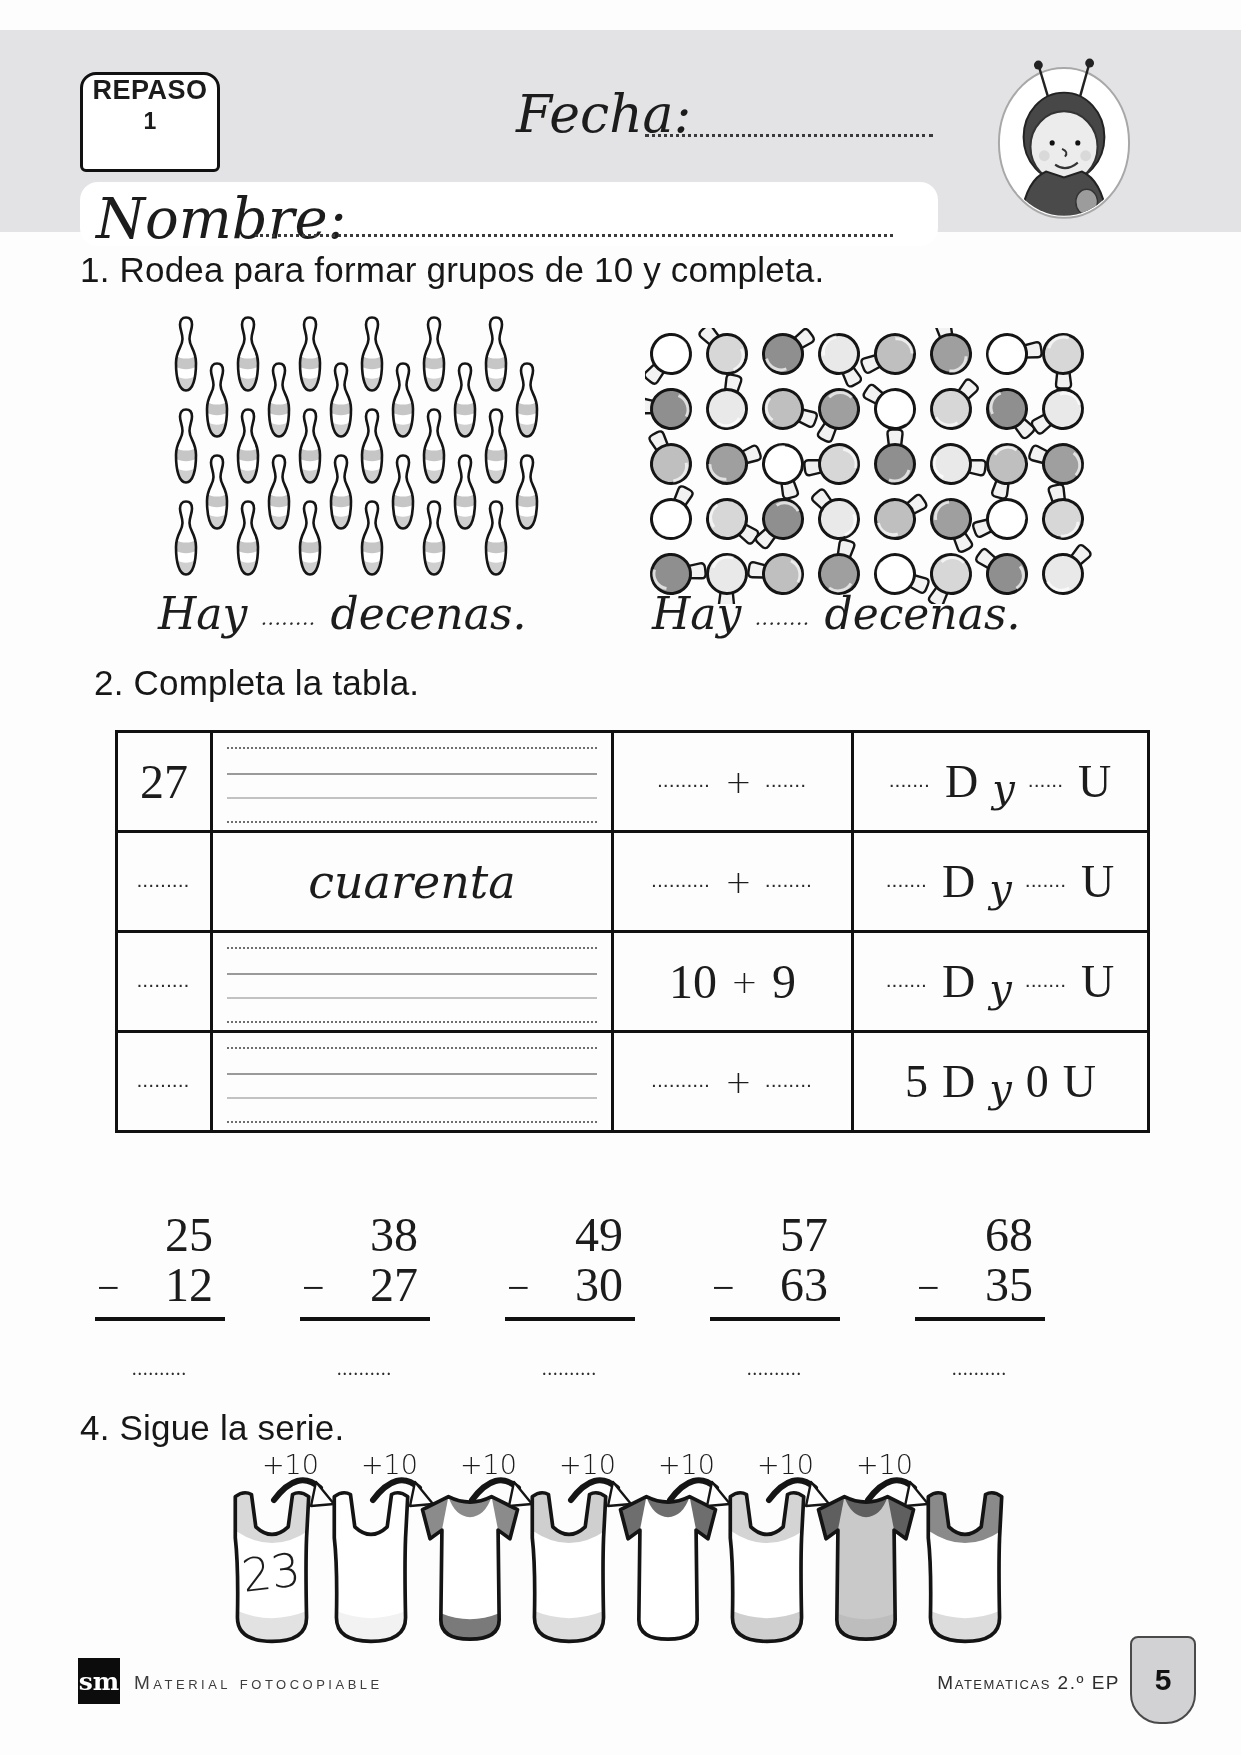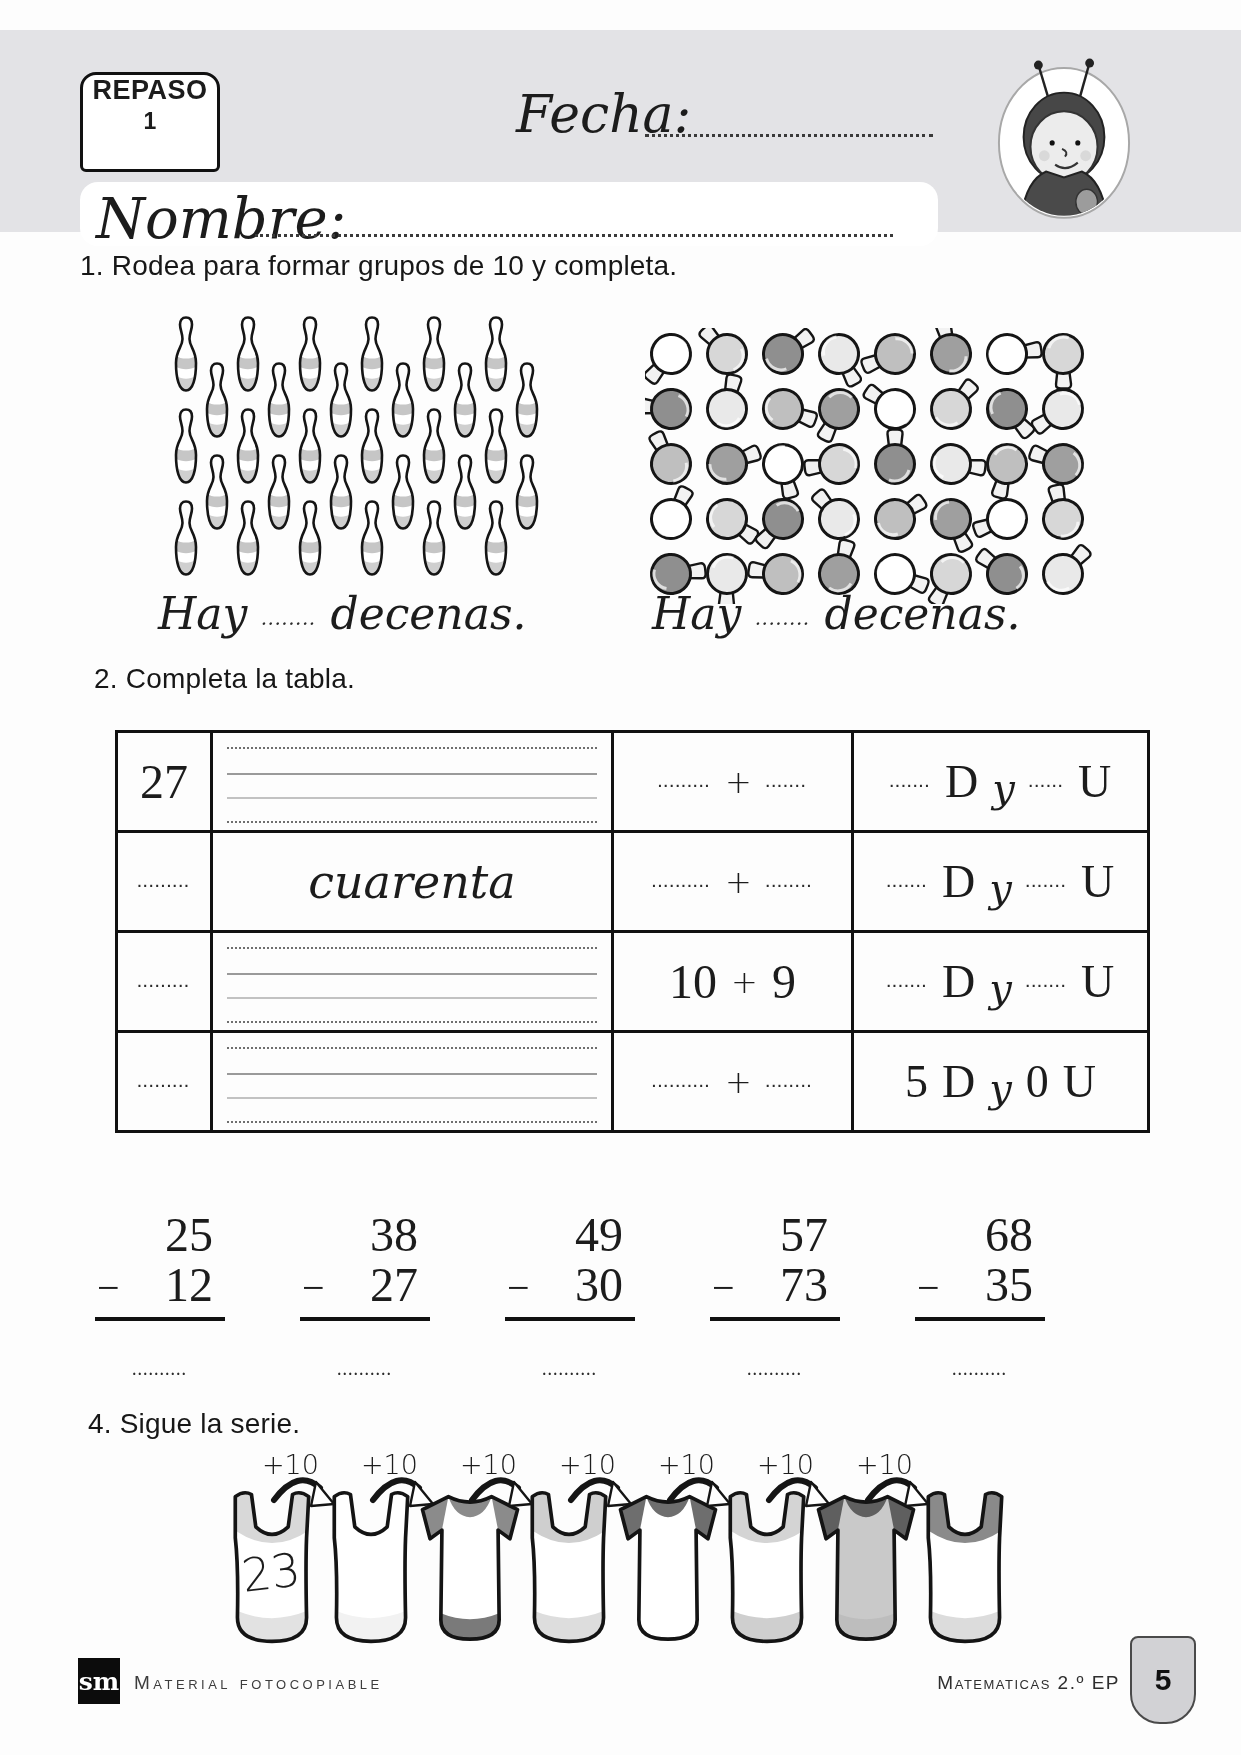--- a/index.html
+++ b/index.html
@@ -15,21 +15,21 @@
   .unit-badge .l2{font-size:23px;font-weight:800;margin-top:2px;}
   .script{font-family:"DejaVu Serif",serif;font-style:italic;}
   .fecha{left:516px;top:84px;font-size:52px;}
   .fecha-line{left:645px;top:104px;width:288px;height:30px;border-bottom:3px dotted #3a3a3a;}
   .mascot{left:995px;top:52px;width:138px;height:168px;}
   .nombre-box{left:80px;top:182px;width:858px;height:64px;background:#fff;border-radius:18px;}
   .nombre{left:96px;top:180px;font-size:56px;margin-top:6px;}
   .nombre-line{left:255px;top:200px;width:638px;height:34px;border-bottom:3px dotted #3a3a3a;}
 
   
-  .ex-title{font-size:28px;font-weight:500;color:#171717;letter-spacing:.2px;}
+  .ex-title{font-size:35px;font-weight:500;color:#171717;letter-spacing:.2px;}
   .thin{font-family:Liberation Serif, serif;font-weight:200;}
   .dots{font-size:14px;font-weight:700;letter-spacing:2px;color:#2b2b2b;}
 
   
   .pins-svg{left:160px;top:312px;width:398px;height:278px;}
   .rattles-svg{left:645px;top:328px;width:460px;height:276px;}
   .hay{display:flex;align-items:baseline;gap:14px;font-size:44px;}
   .hay .dots{transform:translateY(-4px);}
   .hay-left{left:158px;top:588px;}
   .hay-right{left:652px;top:588px;}
@@ -509,37 +509,37 @@
           <span class="minus">−</span>
           <span class="num2">30</span>
         </div>
       <div class="rule"></div>
       <div class="ans dots">..........</div>
     </div>
     <div class="sub thin">
       <div class="top">57</div>
       <div class="row2">
           <span class="minus">−</span>
-          <span class="num2">73</span>
+          <span class="num2">63</span>
         </div>
       <div class="rule"></div>
       <div class="ans dots">..........</div>
     </div>
     <div class="sub thin">
       <div class="top">68</div>
       <div class="row2">
           <span class="minus">−</span>
           <span class="num2">35</span>
         </div>
       <div class="rule"></div>
       <div class="ans dots">..........</div>
     </div>
   </div>
 
-  <div class="abs ex-title" style="left:88px;top:1408px;">4. Sigue la serie.</div>
+  <div class="abs ex-title" style="left:80px;top:1408px;">4. Sigue la serie.</div>
   <svg class="abs shirts-svg" viewBox="0 0 830 205">
       <g transform="translate(6,36) scale(1.08)">
         <path d="M16 8 Q24 2 31 6 L35 36 Q50 50 65 36 L69 6 Q76 2 84 8 L82 46 Q81 72 82 120 Q82 142 50 142 Q18 142 18 120 Q19 72 16 46 Z" fill="#ffffff"></path>
         <path d="M16 8 Q24 2 31 6 L35 36 Q50 50 65 36 L69 6 Q76 2 84 8 L83 40 Q50 62 17 40 Z" fill="#d8d8d8"></path>
         <path d="M18 114 Q50 127 82 114 L82 120 Q82 142 50 142 Q18 142 18 120 Z" fill="#e2e2e2"></path>
         <path d="M16 8 Q24 2 31 6 L35 36 Q50 50 65 36 L69 6 Q76 2 84 8 L82 46 Q81 72 82 120 Q82 142 50 142 Q18 142 18 120 Q19 72 16 46 Z" fill="none" stroke="#141414" stroke-width="3.4" stroke-linejoin="round"></path>
       </g>
       <g transform="translate(105,36) scale(1.08)">
         <path d="M16 8 Q24 2 31 6 L35 36 Q50 50 65 36 L69 6 Q76 2 84 8 L82 46 Q81 72 82 120 Q82 142 50 142 Q18 142 18 120 Q19 72 16 46 Z" fill="#ffffff"></path>
         <path d="M16 8 Q24 2 31 6 L35 36 Q50 50 65 36 L69 6 Q76 2 84 8 L83 40 Q50 62 17 40 Z" fill="#ffffff"></path>

